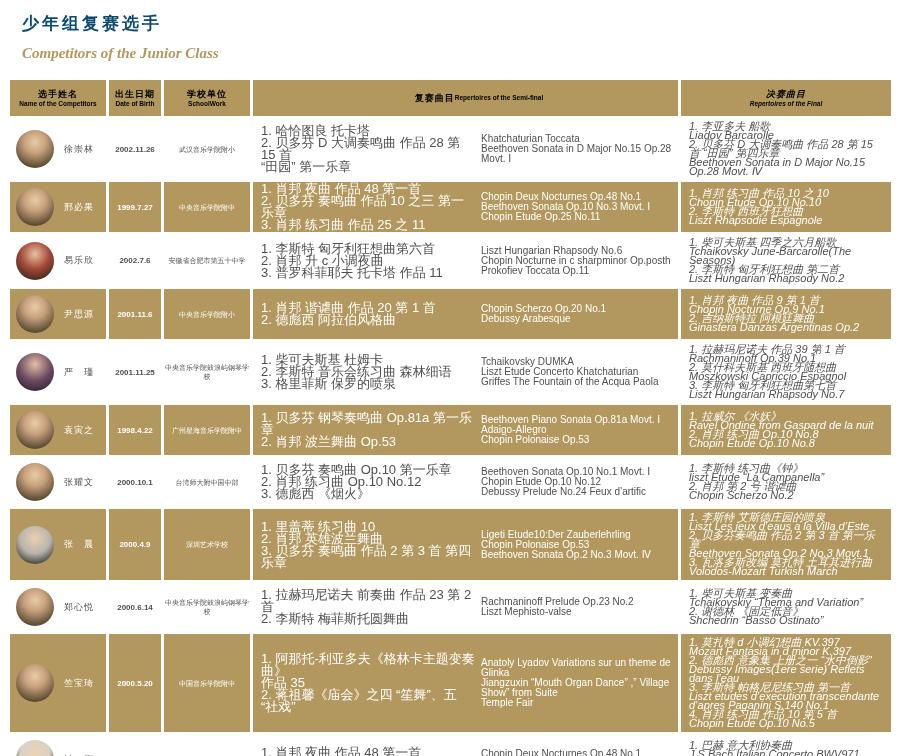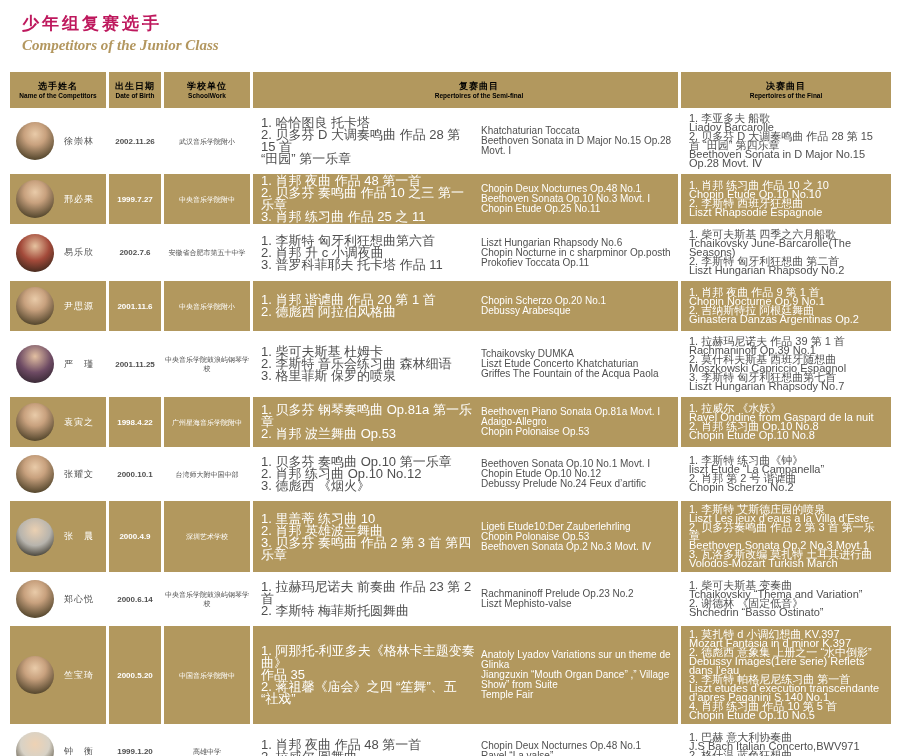--- a/index.html
+++ b/index.html
@@ -4,39 +4,39 @@
 <style>
   html,body{margin:0;padding:0;background:#ffffff;}
   body{
     width:900px;
     font-family:"Liberation Sans","DejaVu Sans",sans-serif;
     color:#4f4f4f;
     -webkit-font-smoothing:antialiased;
   }
   .page{width:900px;overflow:hidden;}
   .page-title{
-    margin:12px 0 2px 22px;
+    margin:12px 0 10px 22px;
     font-size:17px;font-weight:bold;letter-spacing:3px;
-    color:#be185d;
+    color:#0c4a6e;
   }
   .page-subtitle{
     margin:0 0 0 22px;
     font-family:"Liberation Serif","DejaVu Serif",serif;
     font-style:italic;font-weight:bold;
     font-size:15px;color:#b3975f;
   }
   .table{margin:18px 9px 0 10px;width:881px;}
   .trow{display:flex;gap:3px;margin-bottom:2px;}
   .cell{box-sizing:border-box;}
   
   .c1{width:96px;flex:0 0 96px;display:flex;align-items:center;}
   .c2{width:52px;flex:0 0 52px;display:flex;align-items:center;justify-content:center;text-align:center;}
   .c3{width:86px;flex:0 0 86px;display:flex;align-items:center;justify-content:center;text-align:center;}
   .c4{width:425px;flex:0 0 425px;display:flex;align-items:center;}
-  .c5{flex:1 1 auto;display:flex;align-items:center;}
+  .c5{flex:1 1 auto;display:flex;align-items:center;font-style:italic;}
   
   .trow.header .cell{
     background:#b2985e;color:#000000;
     min-height:36px;
     display:flex;flex-direction:column;align-items:center;justify-content:center;
     text-align:center;
   }
   .h-cn{font-size:9px;font-weight:bold;letter-spacing:1px;line-height:11px;}
   .h-en{font-size:6.5px;font-weight:bold;line-height:8px;}
   
@@ -81,21 +81,21 @@
         <span class="h-en">Name of the Competitors</span>
       </div>
       <div class="cell c2">
         <span class="h-cn">出生日期</span>
         <span class="h-en">Date of Birth</span>
       </div>
       <div class="cell c3">
         <span class="h-cn">学校单位</span>
         <span class="h-en">SchoolWork</span>
       </div>
-      <div class="cell c4" style="flex-direction:column;padding-left:27px;">
+      <div class="cell c4" style="flex-direction:row;padding-left:27px;">
         <span class="h-cn">复赛曲目</span>
         <span class="h-en">Repertoires of the Semi-final</span>
       </div>
       <div class="cell c5" style="flex-direction:column;">
         <span class="h-cn">决赛曲目</span>
         <span class="h-en">Repertoires of the Final</span>
       </div>
     </div>
     <div id="rows">
   <div class="trow body">

